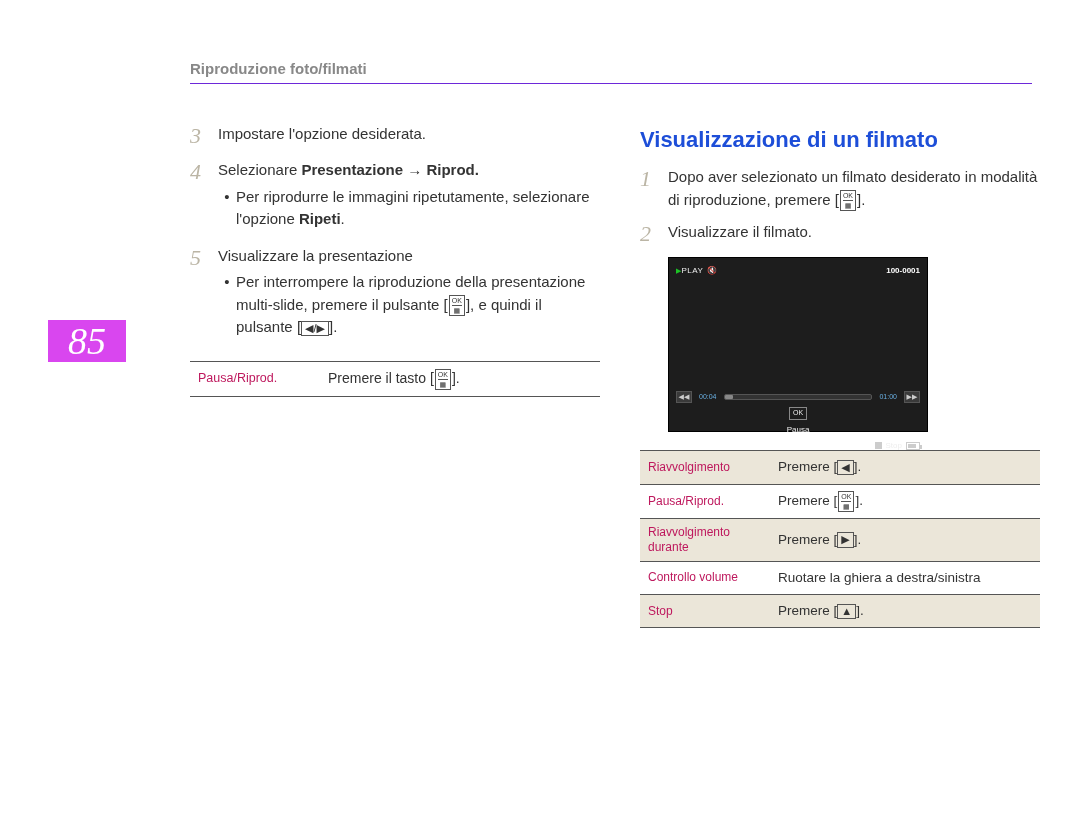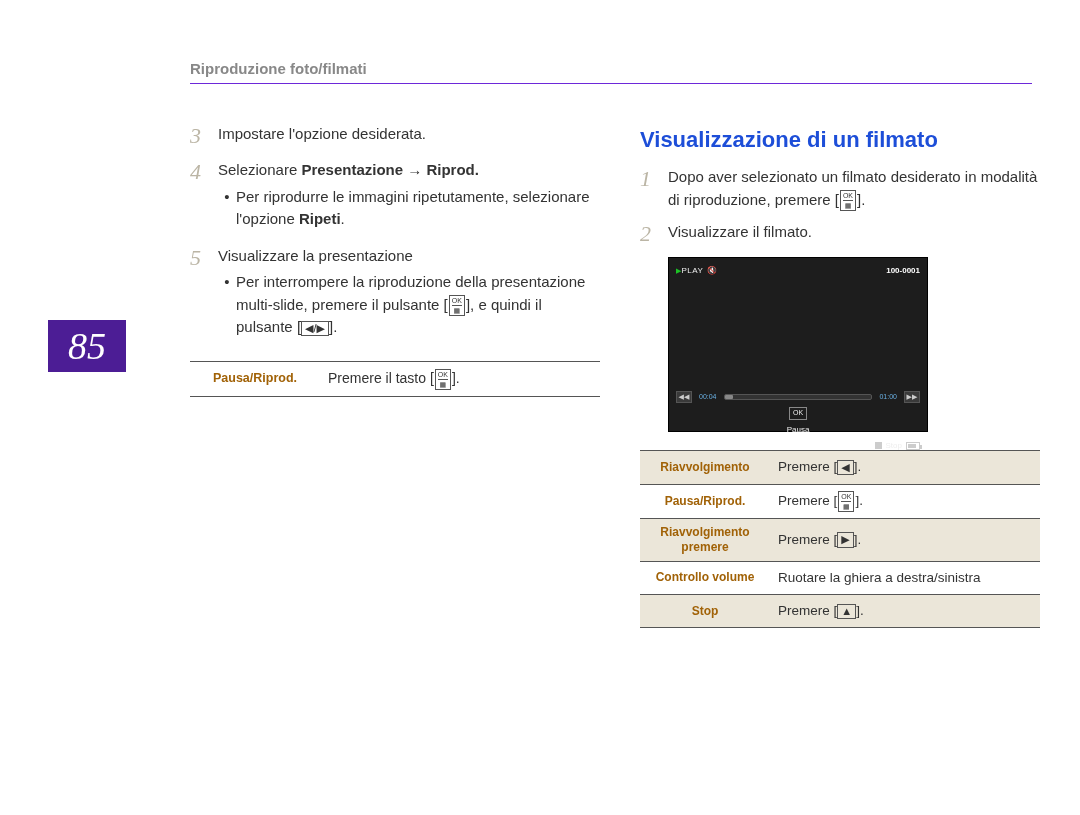--- a/index.html
+++ b/index.html
@@ -23,22 +23,22 @@
     border-bottom: 1px solid #6d28d9;
     padding-bottom: 6px;
     margin-left: 142px;
     margin-bottom: 39px;
   }
   .page-number-tab {
     position: absolute;
     left: 48px;
     top: 320px;
     width: 78px;
-    height: 52px;
-    background: #4c1d95;
+    height: 42px;
+    background: #d946ef;
     color: #fff;
     font-style: italic;
     font-family: Georgia, 'Times New Roman', serif;
     font-size: 38px;
     display: flex;
     align-items: center;
     justify-content: center;
     font-weight: normal;
   }
   .columns {
@@ -72,24 +72,24 @@
     margin-top: 18px;
   }
   .mini-table td {
     border-top: 1px solid #555;
     border-bottom: 1px solid #555;
     padding: 6px 8px;
     font-size: 14px;
     vertical-align: middle;
   }
   .mini-table td.lbl {
-    color: #a16207;
-    font-weight: bold;
+    color: #be185d;
+    font-weight: normal;
     width: 130px;
-    text-align: center;
+    text-align: left;
     font-size: 12.5px;
   }
 
   .right-table td { font-size: 13.5px; }
   .right-table td.lbl { font-size: 12px; line-height: 1.25; }
   .right-table tr:nth-child(odd) td { background: #ebe6d9; }
 
   .heading-blue {
     color: #1d4ed8;
     font-size: 22px;
@@ -271,21 +271,21 @@
         <tr>
           <td class="lbl">Pausa/Riprod.</td>
           <td>
             <span>Premere [</span><span class="ok-key">
                   <span>OK</span>
                   <span>▦</span>
                 </span><span>].</span>
           </td>
         </tr>
         <tr>
-          <td class="lbl">Riavvolgimento premere</td>
+          <td class="lbl">Riavvolgimento durante</td>
           <td>
             <span>Premere [</span><span class="arrow-key">▶</span><span>].</span>
           </td>
         </tr>
         <tr>
           <td class="lbl">Controllo volume</td>
           <td>Ruotare la ghiera a destra/sinistra</td>
         </tr>
         <tr>
           <td class="lbl">Stop</td>

